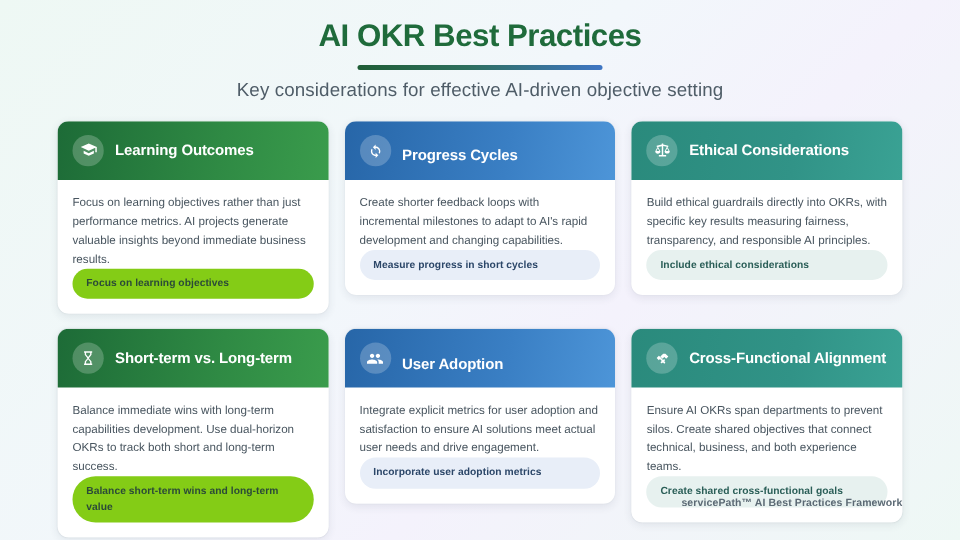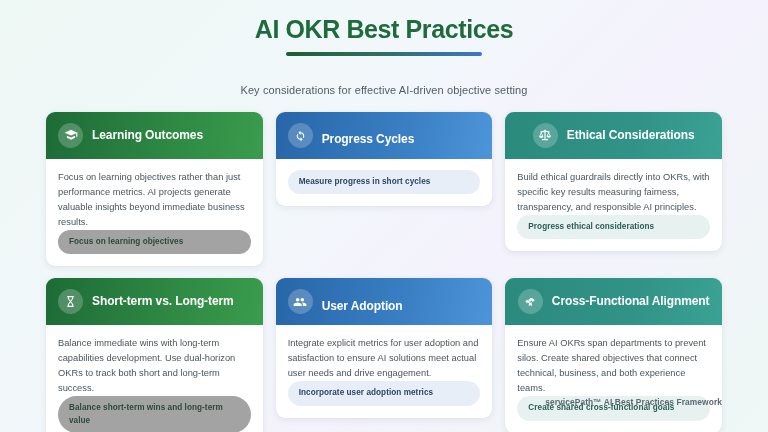--- a/index.html
+++ b/index.html
@@ -39,22 +39,22 @@
 
   .title-rule {
     width: 196px;
     height: 3.5px;
     margin: 7px auto 0 auto;
     border-radius: 3px;
     background: linear-gradient(90deg, #1f5d36 0%, #2e6f5e 45%, #3f76c4 100%);
   }
 
   .page-subtitle {
-    margin-top: 28px;
-    font-size: 11px;
+    margin-top: 8px;
+    font-size: 15px;
     color: #4f5d68;
     letter-spacing: 0.1px;
   }
 
   
   .grid {
     margin-top: 16px;
     display: grid;
     grid-template-columns: repeat(3, 1fr);
     gap: 12px 13px;
@@ -73,21 +73,21 @@
   .card-head {
     display: flex;
     align-items: center;
     gap: 9px;
     padding: 11px 12px;
     min-height: 46px;
   }
 
   .card.green  .card-head { background: linear-gradient(100deg, #1d6b37 0%, #2f8a44 60%, #3a9c4c 100%); }
   .card.blue   .card-head { background: linear-gradient(100deg, #2766a8 0%, #3a7fc4 60%, #4d95d8 100%); align-items: flex-end; }
-  .card.teal   .card-head { background: linear-gradient(100deg, #2a8a7c 0%, #319387 60%, #3aa294 100%); justify-content: center; }
+  .card.teal   .card-head { background: linear-gradient(100deg, #2a8a7c 0%, #319387 60%, #3aa294 100%); }
 
   .icon-circle {
     flex: 0 0 auto;
     width: 25px;
     height: 25px;
     border-radius: 50%;
     background: rgba(255,255,255,0.22);
     display: flex;
     align-items: center;
     justify-content: center;
@@ -117,21 +117,21 @@
 
   .pill {
     border-radius: 30px;
     padding: 6px 11px;
     font-size: 8.2px;
     font-weight: 700;
     line-height: 1.5;
     letter-spacing: 0.05px;
   }
 
-  .card.green .pill { background: #a3a3a3; color: #2b4a38; }
+  .card.green .pill { background: #84cc16; color: #2b4a38; }
   .card.blue  .pill { background: #e8eef8; color: #2b4668; }
   .card.teal  .pill { background: #e7f1ef; color: #2a5e57; }
 
   
   .footer {
     position: absolute;
     right: 46px;
     bottom: 25px;
     font-size: 8.4px;
     font-weight: 700;
@@ -170,36 +170,37 @@
     <div class="card blue">
       <div class="card-head">
         <span class="icon-circle">
           <svg width="13" height="13" viewBox="0 0 24 24" fill="#ffffff" aria-hidden="true">
             <path d="M12 6V3L8 7l4 4V8c2.76 0 5 2.24 5 5 0 .84-.21 1.63-.58 2.32l1.46 1.46A6.96 6.96 0 0 0 19 13c0-3.87-3.13-7-7-7zm0 12c-2.76 0-5-2.24-5-5 0-.84.21-1.63.58-2.32L6.12 9.22A6.96 6.96 0 0 0 5 13c0 3.87 3.13 7 7 7v3l4-4-4-4v3z"></path>
           </svg>
         </span>
         <div class="card-title">Progress Cycles</div>
       </div>
       <div class="card-body">
+        <div class="card-desc">Create shorter feedback loops with incremental milestones to adapt to AI's rapid development and changing capabilities.</div>
         <div class="pill">Measure progress in short cycles</div>
       </div>
     </div>
 
     <div class="card teal">
       <div class="card-head">
         <span class="icon-circle">
           <svg width="14" height="14" viewBox="0 0 24 24" fill="#ffffff" aria-hidden="true">
             <path d="M13 3h-2v1.3L4 6v1.6l1.2.3L2 14.2c0 1.7 1.6 2.8 3.6 2.8S9.2 15.9 9.2 14.2L6 7.9l5-1.2V19H7v2h10v-2h-4V6.4l5 1.2-3.2 6.3c0 1.7 1.6 2.8 3.6 2.8s3.6-1.1 3.6-2.8L18.8 8l1.2-.3V6l-7-1.7V3zM5.6 9.6l1.9 3.8H3.7l1.9-3.8zm12.8 0 1.9 3.8h-3.8l1.9-3.8z"></path>
           </svg>
         </span>
         <div class="card-title">Ethical Considerations</div>
       </div>
       <div class="card-body">
         <div class="card-desc">Build ethical guardrails directly into OKRs, with specific key results measuring fairness, transparency, and responsible AI principles.</div>
-        <div class="pill">Progress ethical considerations</div>
+        <div class="pill">Include ethical considerations</div>
       </div>
     </div>
 
     <div class="card green">
       <div class="card-head">
         <span class="icon-circle">
           <svg width="13" height="13" viewBox="0 0 24 24" fill="#ffffff" aria-hidden="true">
             <path d="M6 2h12v2h-1v3l-4 5 4 5v3h1v2H6v-2h1v-3l4-5-4-5V4H6V2zm3 2v2.6l3 3.8 3-3.8V4H9zm0 16h6v-2.6l-3-3.8-3 3.8V20z"></path>
           </svg>
         </span>

